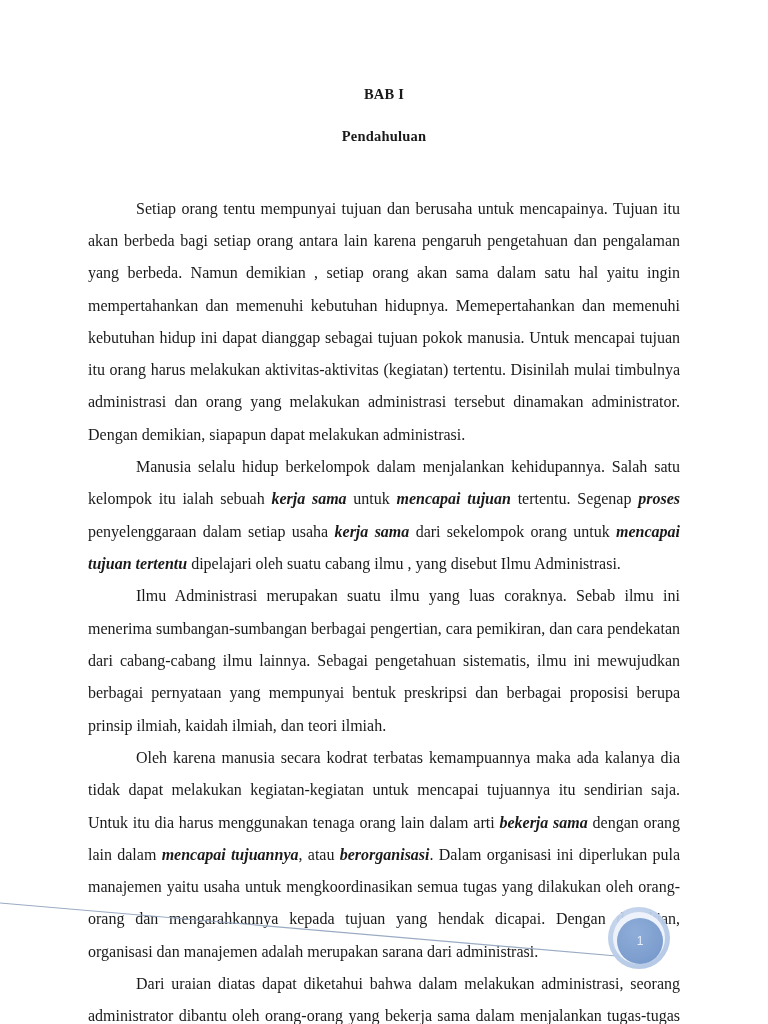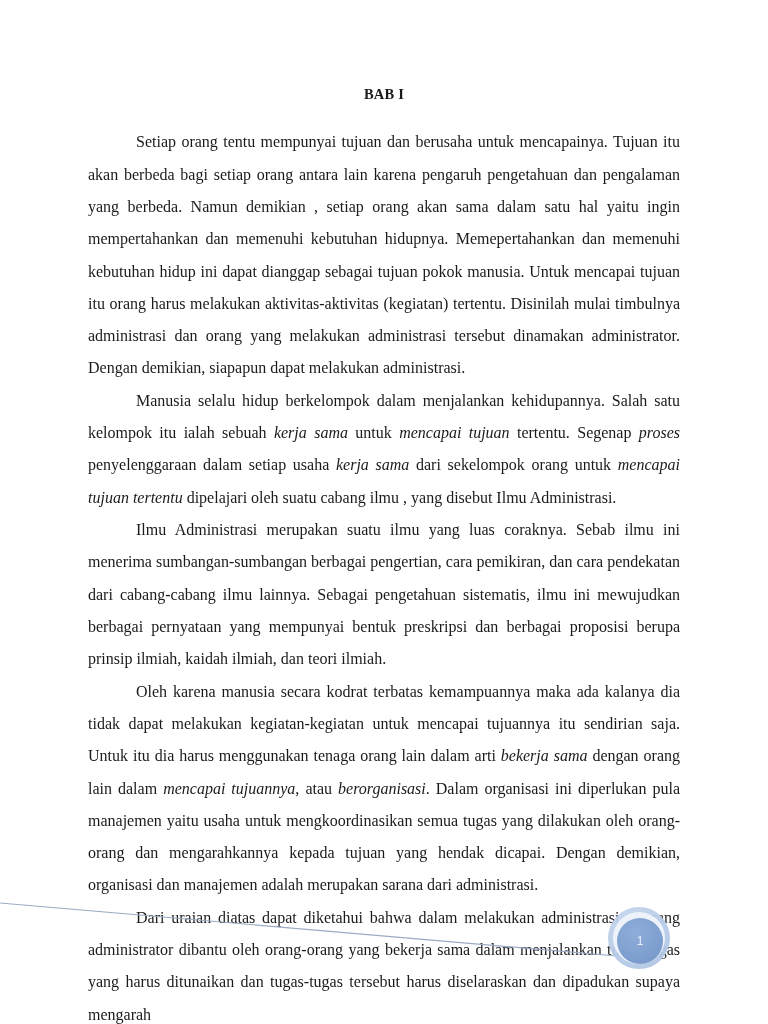--- a/index.html
+++ b/index.html
@@ -39,21 +39,21 @@
   .para {
     text-align: justify;
     text-justify: inter-word;
     font-size: 16px;
     line-height: 2.02;
     margin: 0;
     text-indent: 48px;
     hyphens: none;
   }
   .para b, .para .em {
-    font-weight: normal;
+    font-weight: bold;
     font-style: italic;
   }
 
   
   .footer-line {
     position: absolute;
     left: 0;
     top: 900px;
     width: 768px;
     height: 62px;
@@ -100,20 +100,21 @@
 </style>
 </head>
 <body>
 
 <div class="page">
 
   <div class="content">
 
     <p class="doc-title chapter">BAB I</p>
 
+    <p class="doc-title subtitle">Pendahuluan</p>
 
     <div>
       <p class="para">Setiap orang tentu mempunyai tujuan dan berusaha untuk mencapainya. Tujuan itu akan berbeda bagi setiap orang antara lain karena pengaruh pengetahuan dan pengalaman yang berbeda. Namun demikian , setiap orang akan sama dalam satu hal yaitu ingin mempertahankan dan memenuhi kebutuhan hidupnya. Memepertahankan dan memenuhi kebutuhan hidup ini dapat dianggap sebagai tujuan pokok manusia. Untuk mencapai tujuan itu orang harus melakukan aktivitas-aktivitas (kegiatan) tertentu. Disinilah mulai timbulnya administrasi dan orang yang melakukan administrasi tersebut dinamakan administrator. Dengan demikian, siapapun dapat melakukan administrasi.</p>
       <p class="para">Manusia selalu hidup berkelompok dalam menjalankan kehidupannya. Salah satu kelompok itu ialah sebuah <b class="em">kerja sama</b> untuk <b class="em">mencapai tujuan</b> tertentu. Segenap <b class="em">proses</b> penyelenggaraan dalam setiap usaha <b class="em">kerja sama</b> dari sekelompok orang untuk <b class="em">mencapai tujuan tertentu</b> dipelajari oleh suatu cabang ilmu , yang disebut Ilmu Administrasi.</p>
       <p class="para">Ilmu Administrasi merupakan suatu ilmu yang luas coraknya. Sebab ilmu ini menerima sumbangan-sumbangan berbagai pengertian, cara pemikiran, dan cara pendekatan dari cabang-cabang ilmu lainnya. Sebagai pengetahuan sistematis, ilmu ini mewujudkan berbagai pernyataan yang mempunyai bentuk preskripsi dan berbagai proposisi berupa prinsip ilmiah, kaidah ilmiah, dan teori ilmiah.</p>
       <p class="para">Oleh karena manusia secara kodrat terbatas kemampuannya maka ada kalanya dia tidak dapat melakukan kegiatan-kegiatan untuk mencapai tujuannya itu sendirian saja. Untuk itu dia harus menggunakan tenaga orang lain dalam arti <b class="em">bekerja sama</b> dengan orang lain dalam <b class="em">mencapai tujuannya</b>, atau <b class="em">berorganisasi</b>. Dalam organisasi ini diperlukan pula manajemen yaitu usaha untuk mengkoordinasikan semua tugas yang dilakukan oleh orang-orang dan mengarahkannya kepada tujuan yang hendak dicapai. Dengan demikian, organisasi dan manajemen adalah merupakan sarana dari administrasi.</p>
       <p class="para">Dari uraian diatas dapat diketahui bahwa dalam melakukan administrasi, seorang administrator dibantu oleh orang-orang yang bekerja sama dalam menjalankan tugas-tugas yang harus ditunaikan dan tugas-tugas tersebut harus diselaraskan dan dipadukan supaya mengarah</p>
     </div>
   </div>
 

